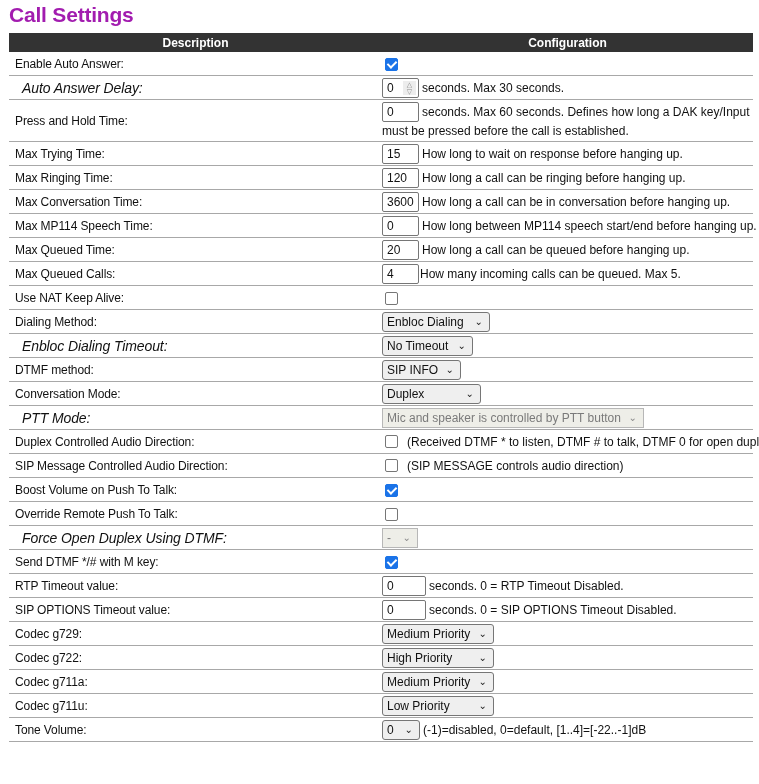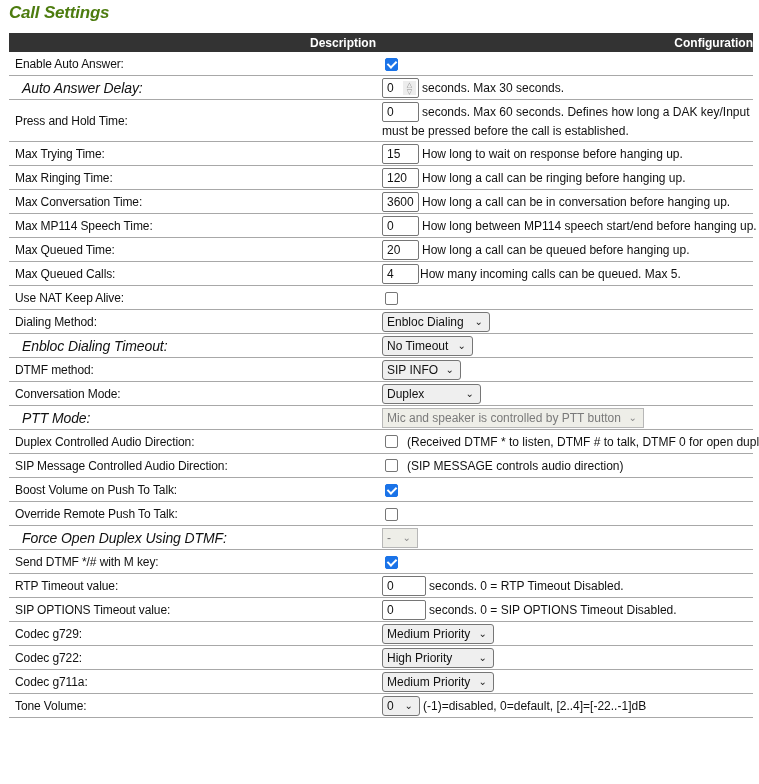--- a/index.html
+++ b/index.html
@@ -1,19 +1,19 @@
 <!DOCTYPE html>
 <html><head>
 <meta charset="utf-8">
 <style>
   html, body { margin: 0; padding: 0; background: #ffffff; }
   body { width: 759px; height: 784px; overflow: hidden; font-family: "Liberation Sans", sans-serif; color: #111; }
-  .page-title { position: absolute; left: 9px; top: 3px; font-size: 17px; font-weight: bold; color: #4d7c0f; letter-spacing: -0.2px; font-style: italic; }
+  .page-title { position: absolute; left: 9px; top: 3px; font-size: 21px; font-weight: bold; color: #a21caf; letter-spacing: -0.2px; }
   table.settings { position: absolute; left: 9px; top: 33px; width: 744px; border-collapse: collapse; table-layout: fixed; }
-  table.settings th { background: #333333; color: #ffffff; font-size: 12px; font-weight: bold; text-align: right; height: 19px; padding: 0 0 0 6px; }
+  table.settings th { background: #333333; color: #ffffff; font-size: 12px; font-weight: bold; text-align: center; height: 19px; padding: 0 0 0 6px; }
   table.settings td { font-size: 12px; border-bottom: 1px solid #a8a8a8; padding: 0 0 0 6px; height: 23px; vertical-align: middle; white-space: nowrap; }
   td.desc { font-weight: normal; letter-spacing: -0.1px; }
   td.desc.sub { font-weight: normal; font-style: italic; font-size: 14px; padding-left: 13px; }
   td.conf { padding-left: 0; font-size: 12px; }
   td.conf.tall { white-space: normal; line-height: 17px; padding-top: 2px; padding-bottom: 1px; }
   tr.r-tall td { height: 38px; }
   .cb { display: inline-block; width: 13px; height: 13px; border: 1px solid #767676; border-radius: 2px; background: #fff; vertical-align: middle; box-sizing: border-box; margin-left: 3px; position: relative; }
   .cb.on { background: #1a73e8; border-color: #1a73e8; }
   .cb.on::after { content: ""; position: absolute; left: 3px; top: 0px; width: 4px; height: 7px; border: solid #fff; border-width: 0 2px 2px 0; transform: rotate(45deg); }
   .cb-label { margin-left: 9px; vertical-align: middle; }
@@ -149,17 +149,21 @@
     </tr>
     <tr>
       <td class="desc">Codec g722:</td>
       <td class="conf"><span class="sel" style="width:112px"><span>High Priority</span><span class="chev">⌄</span></span></td>
     </tr>
     <tr>
       <td class="desc">Codec g711a:</td>
       <td class="conf"><span class="sel" style="width:112px"><span>Medium Priority</span><span class="chev">⌄</span></span></td>
     </tr>
     <tr>
+      <td class="desc">Codec g711u:</td>
+      <td class="conf"><span class="sel" style="width:112px"><span>Low Priority</span><span class="chev">⌄</span></span></td>
+    </tr>
+    <tr>
       <td class="desc">Tone Volume:</td>
-      <td class="conf"><span class="sel" style="width:38px"><span>0</span><span class="chev">⌄</span></span><span class="after">(-1)=disabled, 0=default, [2..4]=[-22..-1]dB</span></td>
+      <td class="conf"><span class="sel" style="width:38px"><span>0</span><span class="chev">⌄</span></span><span class="after">(-1)=disabled, 0=default, [1..4]=[-22..-1]dB</span></td>
     </tr>
   </tbody>
 </table>
 
 </body></html>

